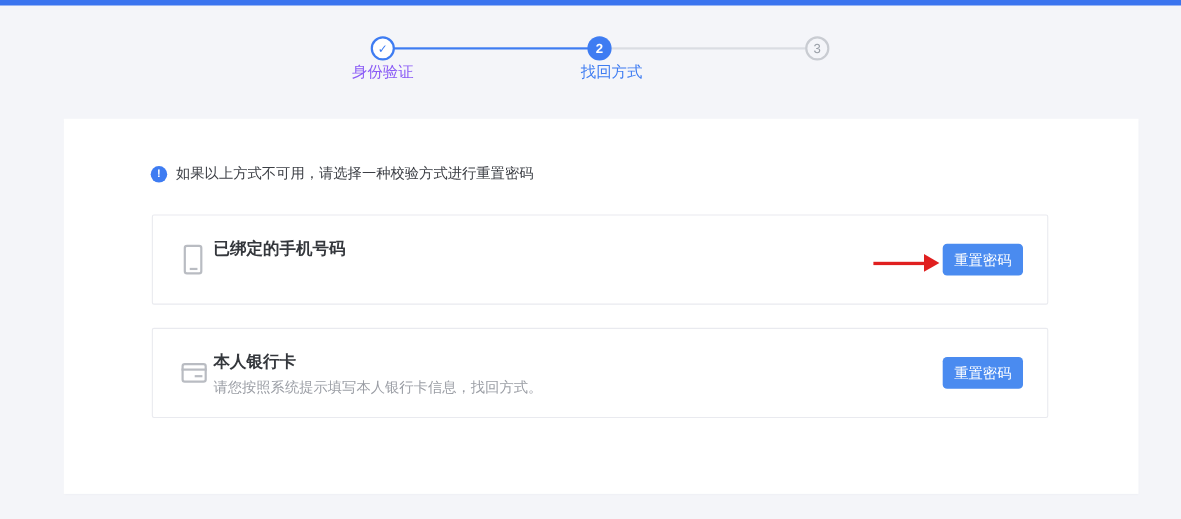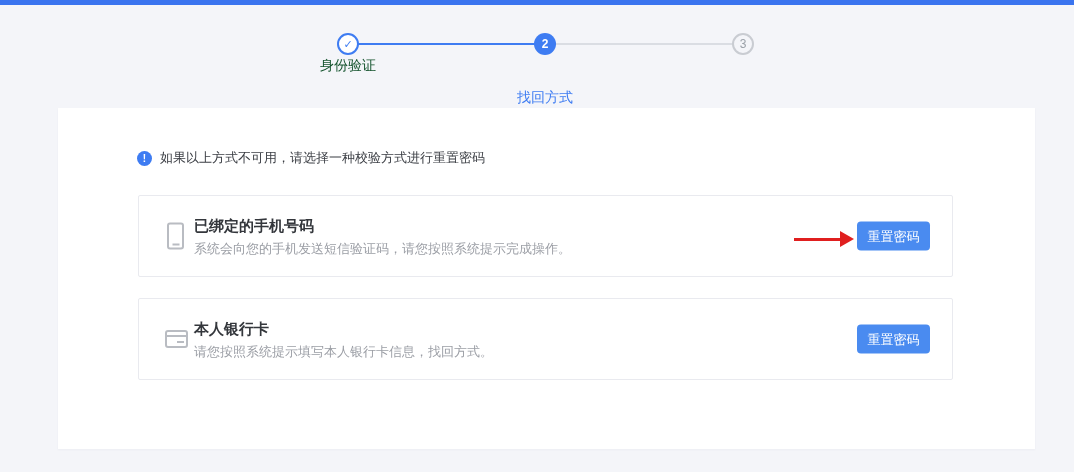--- a/index.html
+++ b/index.html
@@ -20,21 +20,21 @@
   .step-circle{
     position:absolute;top:33px;width:22px;height:22px;border-radius:50%;
     box-sizing:border-box;display:flex;align-items:center;justify-content:center;
     font-size:12px;z-index:1;
   }
   .step-circle.done{background:#fff;border:2px solid #3e7cf2;color:#3e7cf2;font-size:11px;}
   .step-circle.current{background:#3e7cf2;color:#fff;font-weight:bold;}
   .step-circle.pending{background:#f4f5f9;border:2px solid #c9ccd2;color:#9aa0a8;}
   .step-label{
     position:absolute;top:57px;width:120px;text-align:center;
-    font-size:14px;color:#14532d;
+    font-size:14px;color:#8b5cf6;
   }
   .step-label.current{color:#3e7cf2;}
 
   
   .panel{
     position:absolute;left:58px;top:108px;width:977px;height:341px;
     background:#ffffff;box-shadow:0 1px 2px rgba(40,50,90,0.04);
   }
   .notice{
     position:absolute;left:79px;top:41px;height:18px;
@@ -117,34 +117,33 @@
     <span>✓</span>
   </div>
   <div class="step-circle current" style="left:534px;">
     <span>2</span>
   </div>
   <div class="step-circle pending" style="left:732px;">
     <span>3</span>
   </div>
 
   <div class="step-label" style="left:288px;">身份验证</div>
-  <div class="step-label current" style="left:485px;margin-top:32px;">找回方式</div>
+  <div class="step-label current" style="left:496px;">找回方式</div>
 </div>
 
 <div class="panel">
 
   <div class="notice">
     <span class="info-icon">!</span>
     <span class="notice-text">如果以上方式不可用，请选择一种校验方式进行重置密码</span>
   </div>
 
   <div class="option-card card-1">
     <span class="phone-icon"></span>
     <div class="card-title">已绑定的手机号码</div>
-    <div class="card-desc">系统会向您的手机发送短信验证码，请您按照系统提示完成操作。</div>
     <button class="reset-btn">重置密码</button>
   </div>
 
   <div class="red-arrow">
     <div class="shaft"></div>
     <div class="head"></div>
   </div>
 
   <div class="option-card card-2">
     <span class="bankcard-icon"></span>

